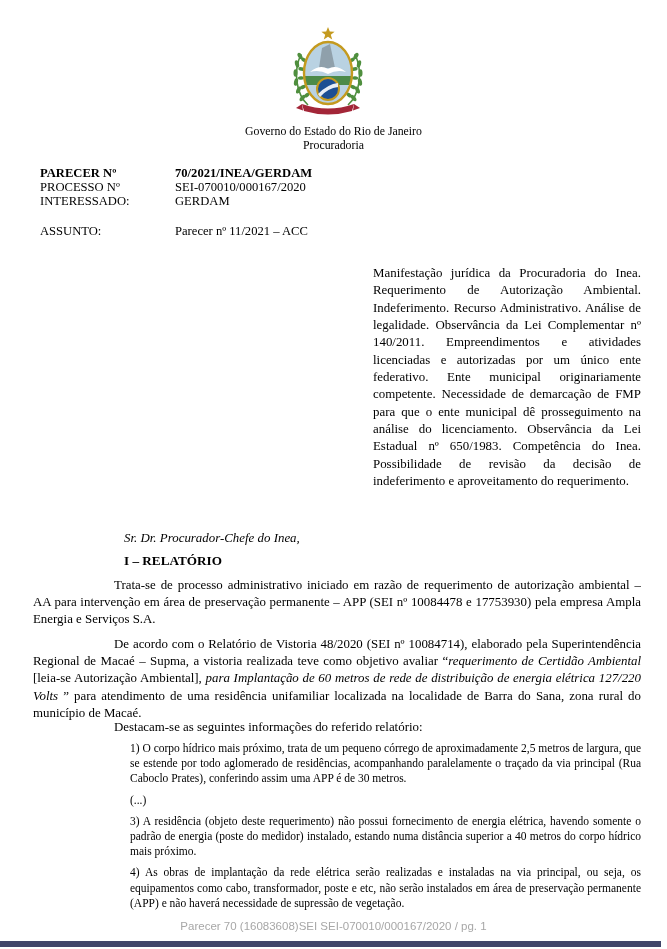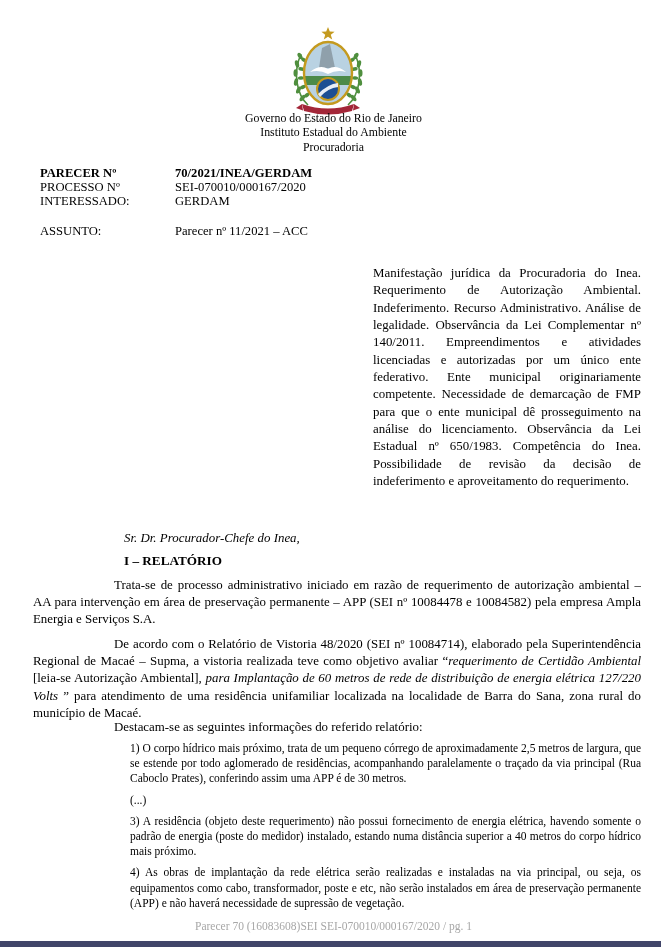--- a/index.html
+++ b/index.html
@@ -8,21 +8,21 @@
     position: relative;
     width: 667px;
     height: 949px;
     background: #ffffff;
     font-family: "Liberation Serif", "DejaVu Serif", serif;
     color: #000000;
     overflow: hidden;
   }
   .logo { position: absolute; left: 284px; top: 26px; width: 88px; height: 90px; }
   .org {
-    position: absolute; left: 0; top: 111px; width: 667px;
+    position: absolute; left: 0; top: 124px; width: 667px;
     text-align: center; font-size: 11.8px; line-height: 14.4px;
   }
   .fields { position: absolute; left: 40px; top: 166px; font-size: 12.6px; }
   .frow { display: flex; line-height: 14.2px; }
   .flabel { width: 135px; flex: 0 0 135px; }
   .bold { font-weight: bold; }
   .fspacer { height: 15px; }
   .ementa {
     position: absolute; left: 373px; top: 257px; width: 268px;
     font-size: 12.9px; line-height: 17.35px; text-align: justify; margin-top: 8px;
@@ -36,21 +36,21 @@
   .p1 { top: 577px; }
   .p2 { top: 636px; }
   .p3 { top: 719px; }
   .quotes { position: absolute; left: 130px; top: 741px; width: 511px; }
   .quotes p {
     margin: 0 0 6px 0; font-size: 11.5px; line-height: 15.2px; text-align: justify;
   }
   .footer {
     position: absolute; left: 0; top: 920px; width: 667px;
     display: flex; justify-content: center; 
-    font-family: Liberation Serif, serif;
+    font-family: Liberation Sans, sans-serif;
     font-size: 11.5px; color: #a7a7a7;
   }
   .bottombar {
     position: absolute; left: 0; top: 941px; width: 661px; height: 6px;
     background: #414569;
   }
   i { font-style: italic; margin-top: 25px; }
 </style>
 </head>
 <body>
@@ -105,21 +105,20 @@
     <path d="M34,68 Q44,58 54,57 L54,61 Q44,62 36,71 Z" fill="#e8eef5"></path>
     <ellipse cx="44" cy="47" rx="24" ry="31" fill="none" stroke="#c49a1f" stroke-width="2.4"></ellipse>
 
     <path d="M18,78 Q44,87 70,78 L68,85 Q44,92 20,85 Z" fill="#a32638"></path>
     <path d="M18,78 L12,82 L19,84.5 Z" fill="#a32638"></path>
     <path d="M70,78 L76,82 L69,84.5 Z" fill="#a32638"></path>
   </svg>
 
   <div class="org">
     <div>Governo do Estado do Rio de Janeiro</div>
-    <div>Instituto Estadual do Ambiente</div>
     <div>Procuradoria</div>
   </div>
 
   <div class="fields">
     <div class="frow bold">
       <span class="flabel">PARECER Nº</span>
       <span>70/2021/INEA/GERDAM</span>
     </div>
     <div class="frow">
       <span class="flabel">PROCESSO Nº</span>
@@ -134,21 +133,21 @@
       <span class="flabel">ASSUNTO:</span>
       <span>Parecer nº 11/2021 – ACC</span>
     </div>
   </div>
 
   <div class="ementa">Manifestação jurídica da Procuradoria do Inea. Requerimento de Autorização Ambiental. Indeferimento. Recurso Administrativo. Análise de legalidade. Observância da Lei Complementar nº 140/2011. Empreendimentos e atividades licenciadas e autorizadas por um único ente federativo. Ente municipal originariamente competente. Necessidade de demarcação de FMP para que o ente municipal dê prosseguimento na análise do licenciamento. Observância da Lei Estadual nº 650/1983. Competência do Inea. Possibilidade de revisão da decisão de indeferimento e aproveitamento do requerimento.</div>
 
   <div class="salutation">Sr. Dr. Procurador-Chefe do Inea,</div>
   <div class="heading">I – RELATÓRIO</div>
 
-  <p class="para p1">Trata-se de processo administrativo iniciado em razão de requerimento de autorização ambiental – AA para intervenção em área de preservação permanente – APP (SEI nº 10084478 e 10084582) pela empresa Ampla Energia e Serviços S.A.</p>
+  <p class="para p1">Trata-se de processo administrativo iniciado em razão de requerimento de autorização ambiental – AA para intervenção em área de preservação permanente – APP (SEI nº 10084478 e 17753930) pela empresa Ampla Energia e Serviços S.A.</p>
 
   <p class="para p2"><span>De acordo com o Relatório de Vistoria 48/2020 (SEI nº 10084714), elaborado pela Superintendência Regional de Macaé – Supma, a vistoria realizada teve como objetivo avaliar “</span><i>requerimento de Certidão Ambiental</i><span> [leia-se Autorização Ambiental], </span><i>para Implantação de 60 metros de rede de distribuição de energia elétrica 127/220 Volts</i><span> ” para atendimento de uma residência unifamiliar localizada na localidade de Barra do Sana, zona rural do município de Macaé.</span></p>
 
   <p class="para p3">Destacam-se as seguintes informações do referido relatório:</p>
 
   <div class="quotes">
     <p>1) O corpo hídrico mais próximo, trata de um pequeno córrego de aproximadamente 2,5 metros de largura, que se estende por todo aglomerado de residências, acompanhando paralelamente o traçado da via principal (Rua Caboclo Prates), conferindo assim uma APP é de 30 metros.</p>
     <p>(...)</p>
     <p>3) A residência (objeto deste requerimento) não possui fornecimento de energia elétrica, havendo somente o padrão de energia (poste do medidor) instalado, estando numa distância superior a 40 metros do corpo hídrico mais próximo.</p>
     <p>4) As obras de implantação da rede elétrica serão realizadas e instaladas na via principal, ou seja, os equipamentos como cabo, transformador, poste e etc, não serão instalados em área de preservação permanente (APP) e não haverá necessidade de supressão de vegetação.</p>

